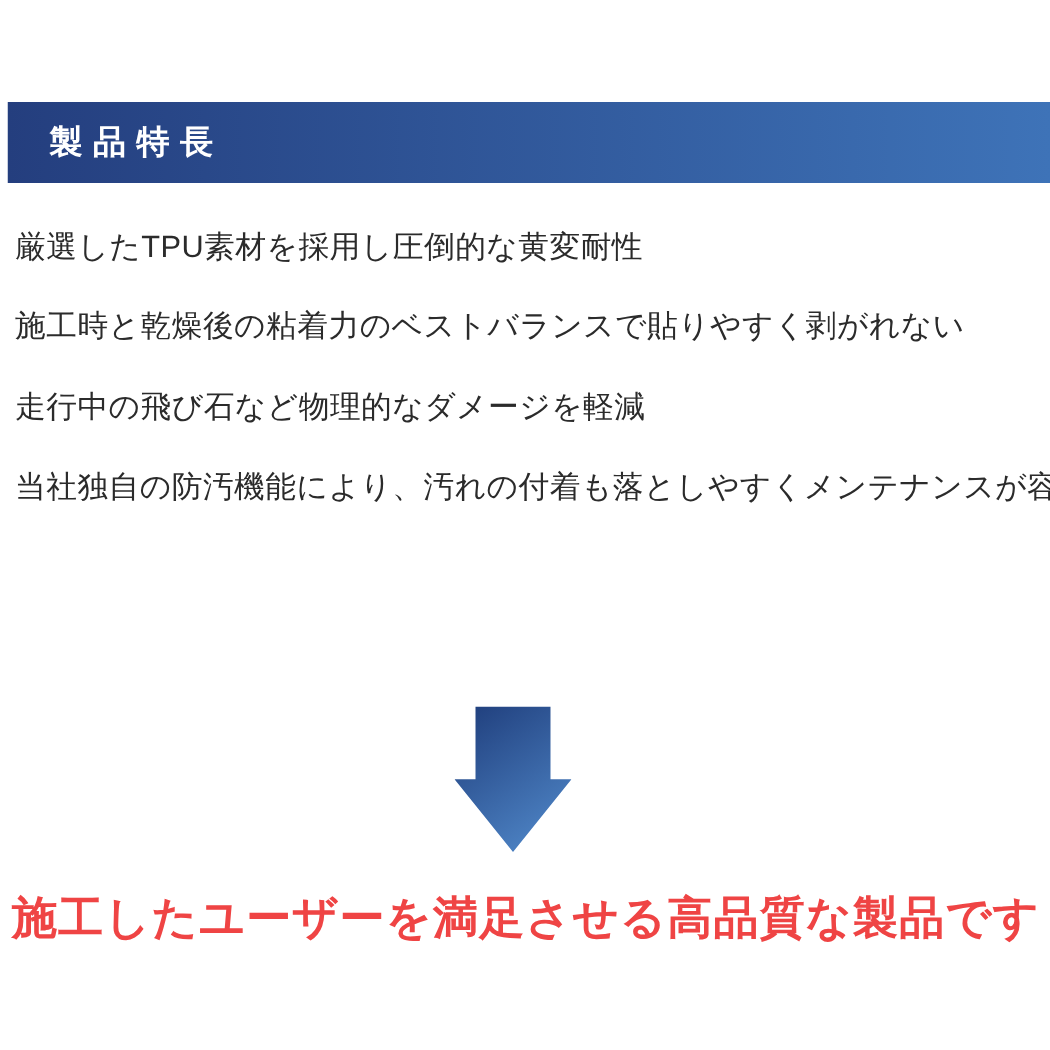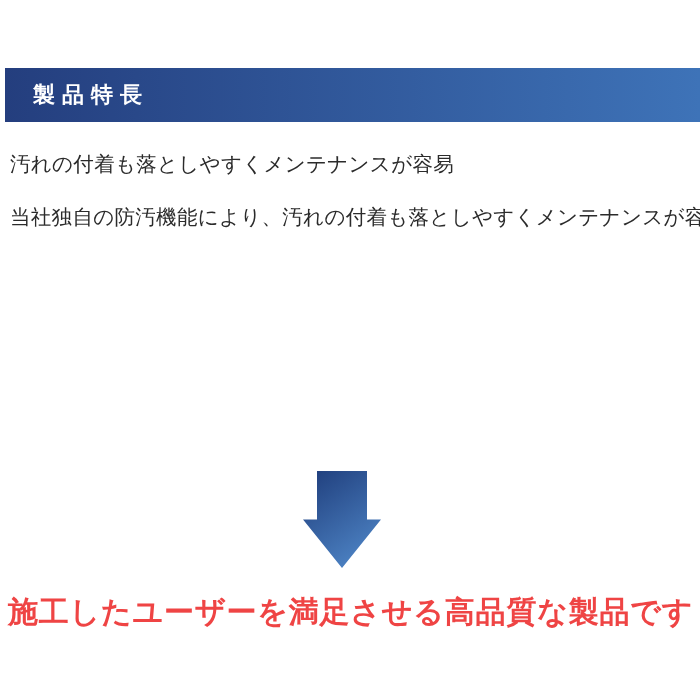--- a/index.html
+++ b/index.html
@@ -93,21 +93,23 @@
           <stop offset="0" stop-color="#243e7e"></stop>
           <stop offset="1" stop-color="#3e73b8"></stop>
         </linearGradient>
       </defs>
       <rect x="0" y="0" width="100%" height="100%" fill="url(#hdrGrad)"></rect>
     </svg>
     <span class="title-text">製品特長</span>
   </header>
 
   <ul class="features">
-    <li class="feature">汚れの付着も落としやすくメンテナンスが容易</li>
+    <li class="feature">厳選したTPU素材を採用し圧倒的な黄変耐性</li>
+    <li class="feature">施工時と乾燥後の粘着力のベストバランスで貼りやすく剥がれない</li>
+    <li class="feature">走行中の飛び石など物理的なダメージを軽減</li>
     <li class="feature">当社独自の防汚機能により、汚れの付着も落としやすくメンテナンスが容易</li>
   </ul>
 
   <div class="arrow-wrap">
     <svg viewBox="0 0 78 96" xmlns="http://www.w3.org/2000/svg" preserveAspectRatio="none">
       <defs>
         <linearGradient id="arrowGrad" x1="0" y1="0" x2="0.55" y2="1">
           <stop offset="0" stop-color="#1e3c7a"></stop>
           <stop offset="1" stop-color="#4b80c1"></stop>
         </linearGradient>

